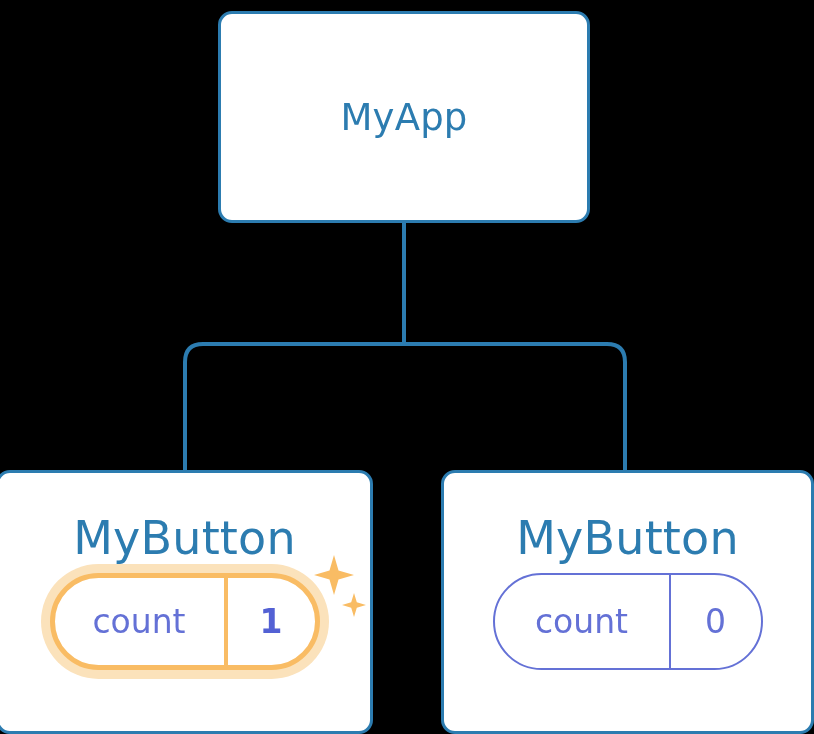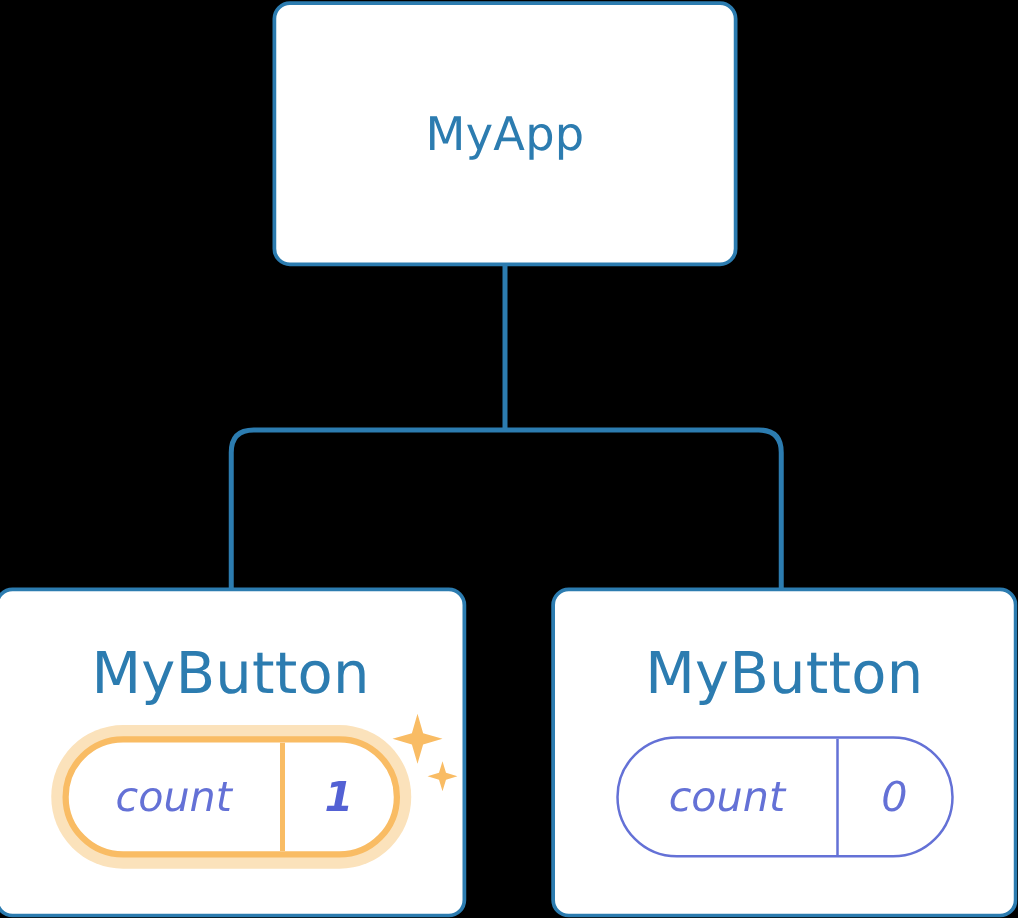--- a/index.html
+++ b/index.html
@@ -38,21 +38,21 @@
     box-sizing: border-box;
     background: #ffffff;
     border: 3px solid #2c7cb0;
     border-radius: 14px;
     display: flex;
     flex-direction: column;
     align-items: center;
   }
   .node-root {
     left: 218px;
-    top: 1px;
+    top: 11px;
     width: 372px;
     height: 212px;
     justify-content: center;
   }
   .node-child-left {
     left: -4px;
     top: 470px;
     width: 377px;
     height: 264px;
     border-bottom-left-radius: 14px;
@@ -72,22 +72,21 @@
     font-weight: 400;
     letter-spacing: 0.2px;
     line-height: 1;
     white-space: nowrap;
   }
   .node-root .node-title { font-size: 37px; }
 
   
   .pill-wrap {
     position: relative;
-    margin-top: 28px;
-    font-style: italic;
+    margin-top: 12px;
   }
   .pill {
     position: relative;
     box-sizing: border-box;
     display: flex;
     align-items: stretch;
     background: #ffffff;
     border-radius: 999px;
     overflow: hidden;
   }

